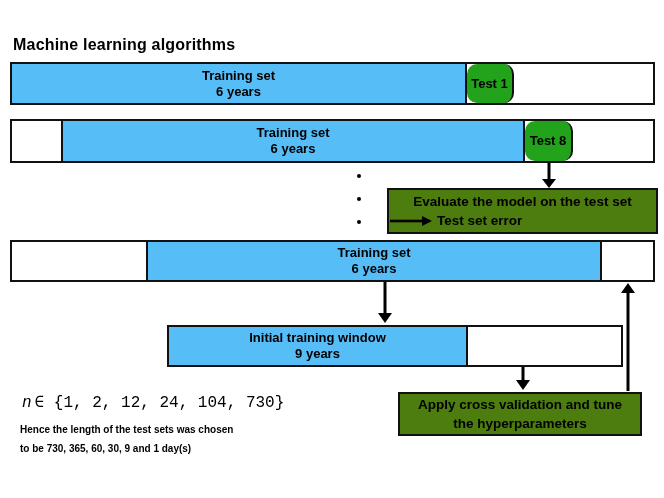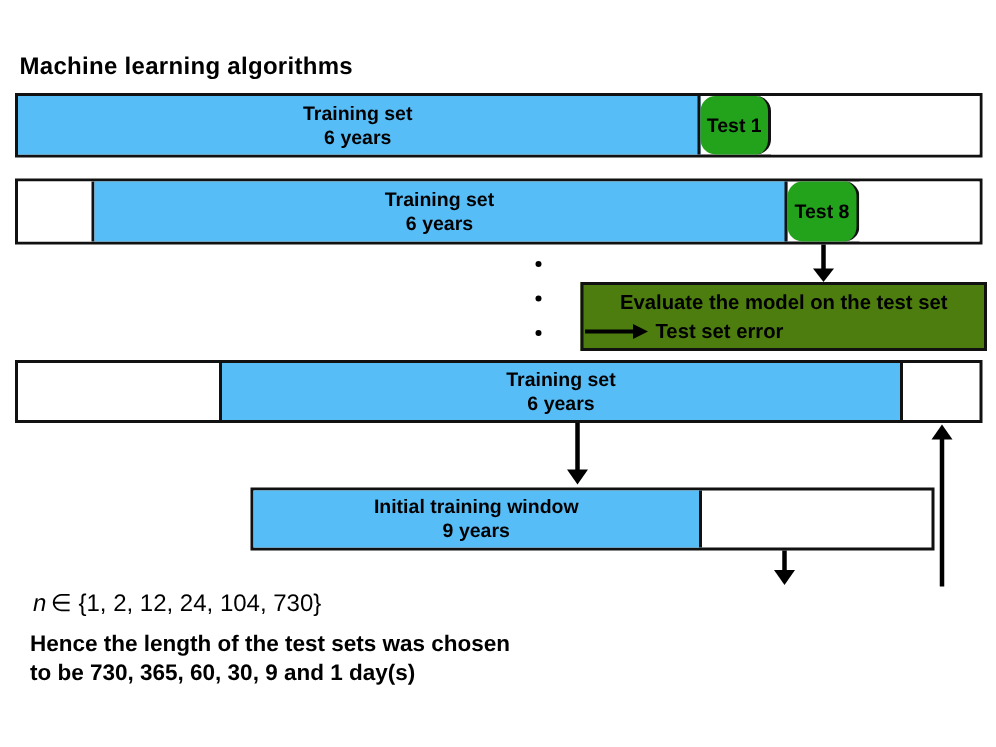--- a/index.html
+++ b/index.html
@@ -56,26 +56,26 @@
     background:#4d7c0f;text-align:center;
     font-size:13.5px;font-weight:bold;color:#000;line-height:19px;
     display:flex;flex-direction:column;justify-content:center;
   }
   .evaluate-box{left:387px;top:188px;width:271px;height:46px;}
   .apply-box{left:398px;top:392px;width:244px;height:44px;}
   .inline-arrow-line{display:flex;align-items:center;justify-content:flex-start;gap:4px;}
   
   .math{
     position:absolute;left:22px;top:392px;
-    font-family:Liberation Sans, sans-serif;font-size:16px;color:#000;
+    font-family:Liberation Mono, monospace;font-size:16px;color:#000;
   }
   .math .var{font-style:italic;margin-right:3px;}
   .note-text{
     position:absolute;left:20px;top:420px;
-    font-size:15px;font-weight:bold;color:#000;line-height:19px;
+    font-size:10px;font-weight:bold;color:#000;line-height:19px;
   }
   .overlay{position:absolute;left:0;top:0;pointer-events:none;}
 </style>
 </head>
 <body>
 
 <div class="canvas">
 
   <div class="title">Machine learning algorithms</div>
 
@@ -121,20 +121,24 @@
     </div>
   </div>
 
   <div class="subrow">
     <div class="seg blue divider sub1">
       <span>Initial training window</span>
       <span>9 years</span>
     </div>
   </div>
 
+  <div class="note-box apply-box">
+    <div>Apply cross validation and tune</div>
+    <div>the hyperparameters</div>
+  </div>
 
   <div class="math">
     <span class="var">n</span><span>∈ {1, 2, 12, 24, 104, 730}</span>
   </div>
   <div class="note-text">
     <div>Hence the length of the test sets was chosen</div>
     <div>to be 730, 365, 60, 30, 9 and 1 day(s)</div>
   </div>
 
   <svg class="overlay" width="664" height="498" viewBox="0 0 664 498">

